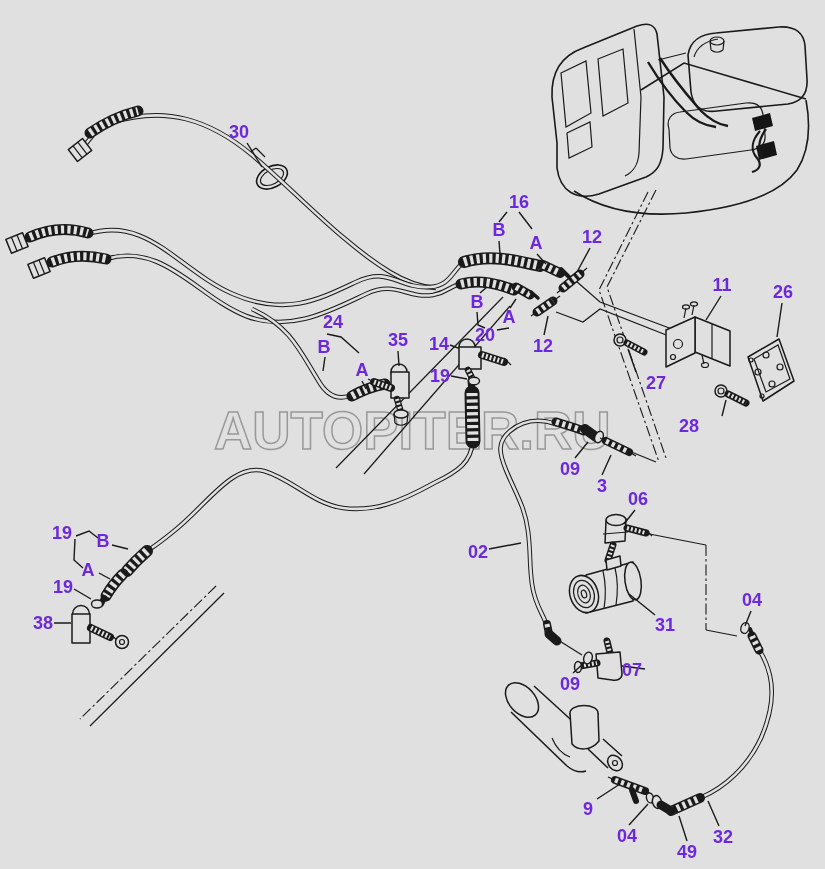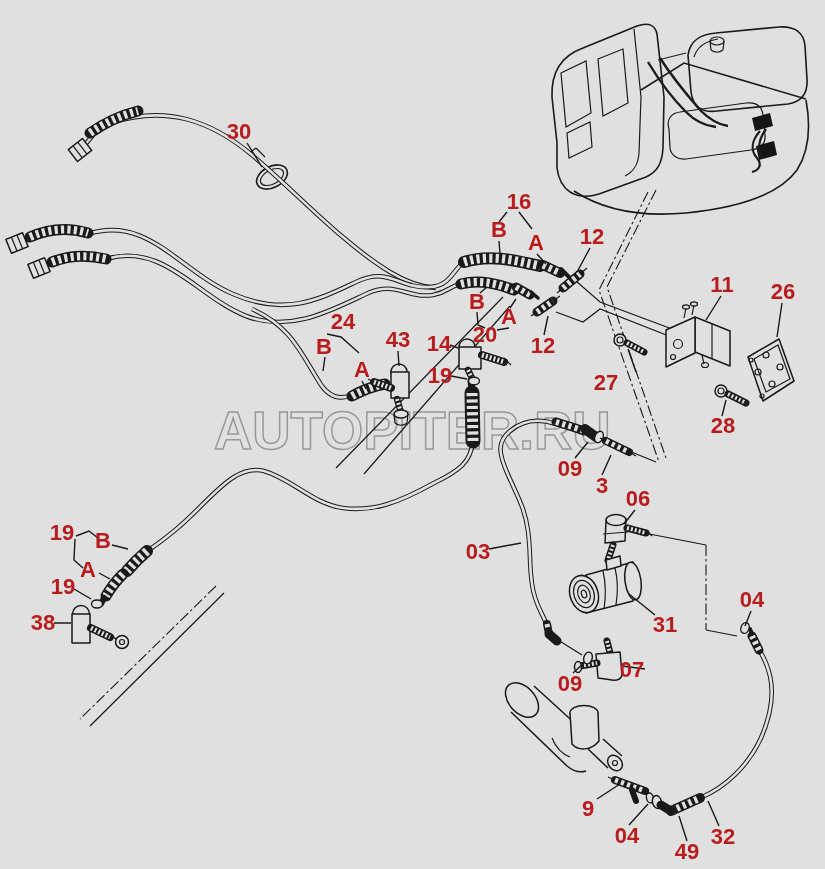--- a/index.html
+++ b/index.html
@@ -1,18 +1,18 @@
 <!DOCTYPE html>
 <html><head>
 <meta charset="utf-8">
 <style>
 html,body{margin:0;padding:0}
 #page{position:relative;width:825px;height:869px;background:#e0e0e0;font-family:"Liberation Sans",sans-serif;overflow:hidden}
 #art{position:absolute;left:0;top:0}
-.lbl{position:absolute;transform:translate(-50%,-50%);font-weight:bold;font-size:22px;color:#b91c1c;white-space:nowrap}
+.lbl{position:absolute;transform:translate(-50%,-50%);font-weight:bold;font-size:18px;color:#6d28d9;white-space:nowrap}
 .ho{fill:none;stroke:#1a1a1a;stroke-width:4.6}
 .hi{fill:none;stroke:#e0e0e0;stroke-width:2.6}
 .bo{fill:none;stroke:#1a1a1a;stroke-linecap:round}
 .bi{fill:none;stroke:#e0e0e0;stroke-dasharray:3.2 3.2}
 .bt{fill:none;stroke:#e0e0e0;stroke-dasharray:2 2}
 .ld{fill:none;stroke:#1a1a1a;stroke-width:1.4}
 .tl{fill:none;stroke:#1a1a1a;stroke-width:1.2}
 .ph{fill:none;stroke:#1a1a1a;stroke-width:1.1;stroke-dasharray:11 3 2.5 3}
 .ol{fill:#e0e0e0;stroke:#1a1a1a;stroke-width:1.5;stroke-linejoin:round}
 .dk{fill:#151515;stroke:none}
@@ -332,37 +332,37 @@
 <div class="lbl" style="left:519px;top:202px">16</div>
 <div class="lbl" style="left:499px;top:230px">B</div>
 <div class="lbl" style="left:536px;top:243px">A</div>
 <div class="lbl" style="left:592px;top:237px">12</div>
 <div class="lbl" style="left:477px;top:302px">B</div>
 <div class="lbl" style="left:509px;top:317px">A</div>
 <div class="lbl" style="left:485px;top:335px">20</div>
 <div class="lbl" style="left:543px;top:346px">12</div>
 <div class="lbl" style="left:722px;top:285px">11</div>
 <div class="lbl" style="left:783px;top:292px">26</div>
-<div class="lbl" style="left:343px;top:322px">24</div>
+<div class="lbl" style="left:333px;top:322px">24</div>
 <div class="lbl" style="left:324px;top:347px">B</div>
 <div class="lbl" style="left:362px;top:370px">A</div>
-<div class="lbl" style="left:398px;top:340px">43</div>
+<div class="lbl" style="left:398px;top:340px">35</div>
 <div class="lbl" style="left:439px;top:344px">14</div>
 <div class="lbl" style="left:440px;top:376px">19</div>
-<div class="lbl" style="left:606px;top:383px">27</div>
-<div class="lbl" style="left:723px;top:426px">28</div>
+<div class="lbl" style="left:656px;top:383px">27</div>
+<div class="lbl" style="left:689px;top:426px">28</div>
 <div class="lbl" style="left:570px;top:469px">09</div>
 <div class="lbl" style="left:602px;top:486px">3</div>
 <div class="lbl" style="left:638px;top:499px">06</div>
 <div class="lbl" style="left:62px;top:533px">19</div>
 <div class="lbl" style="left:103px;top:541px">B</div>
 <div class="lbl" style="left:88px;top:570px">A</div>
 <div class="lbl" style="left:63px;top:587px">19</div>
 <div class="lbl" style="left:43px;top:623px">38</div>
-<div class="lbl" style="left:478px;top:552px">03</div>
+<div class="lbl" style="left:478px;top:552px">02</div>
 <div class="lbl" style="left:665px;top:625px">31</div>
 <div class="lbl" style="left:752px;top:600px">04</div>
 <div class="lbl" style="left:632px;top:670px">07</div>
 <div class="lbl" style="left:570px;top:684px">09</div>
 <div class="lbl" style="left:588px;top:809px">9</div>
 <div class="lbl" style="left:627px;top:836px">04</div>
 <div class="lbl" style="left:687px;top:852px">49</div>
 <div class="lbl" style="left:723px;top:837px">32</div>
 </div>
 

